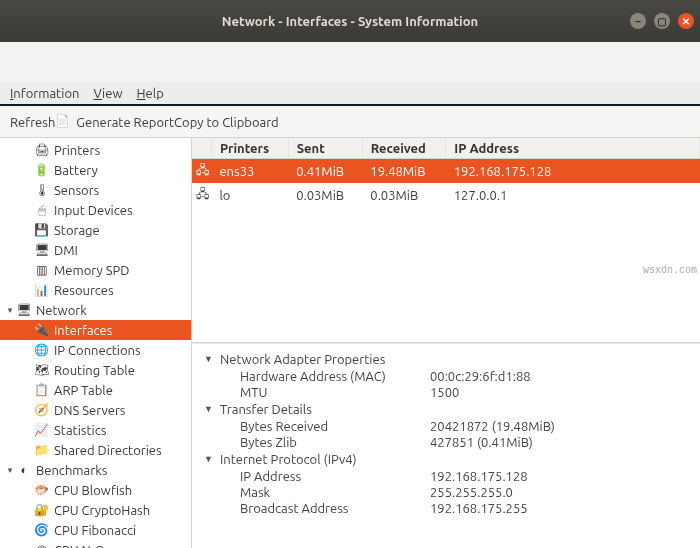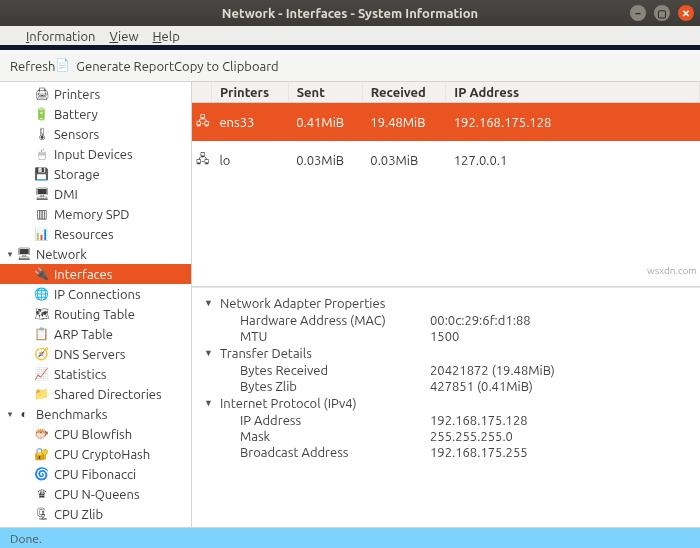--- a/index.html
+++ b/index.html
@@ -7,21 +7,21 @@
   font-family: "Ubuntu", "Segoe UI", Arial, sans-serif;
   font-size: 13px;
   background: #f2f2f0;
   color: #3c3c3c;
   width: 700px;
   height: 548px;
   overflow: hidden;
   position: relative;
 }
 .titlebar {
-  height: 26px;
+  height: 42px;
   background: linear-gradient(#4a4844, #3c3a36);
   color: #dfdbd2;
   display: flex;
   align-items: center;
   justify-content: center;
   position: relative;
   font-weight: bold;
   font-size: 13px;
 }
 .win-ctrl {
@@ -35,25 +35,26 @@
   width: 16px; height: 16px; border-radius: 50%;
   display: inline-flex; align-items: center; justify-content: center;
   font-size: 10px; color: #2a2a2a; cursor: pointer;
 }
 .win-btn.min { background: #8a857b; }
 .win-btn.max { background: #8a857b; }
 .win-btn.close { background: #e95420; color:#fff;}
 .menubar {
   height: 24px;
   background: #ededeb;
-  border-bottom: 5px solid #0f172a;
-  display: flex;
-  align-items: center;
-  padding: 0 26px;
+  border-bottom: 2px solid #0f172a;
+  display: flex;
+  align-items: center;
+  padding: 0 10px;
   gap: 14px;
+  margin-top: 40px;
 }
 .menu-item { cursor: pointer; }
 .menu-item span.u { text-decoration: underline; }
 .toolbar {
   height: 32px;
   background: #f5f5f3;
   border-bottom: 1px solid #d5d5d1;
   display: flex;
   align-items: center;
   padding: 0 10px;
@@ -108,21 +109,21 @@
 table.iface th {
   text-align: left;
   background: #f2f1ef;
   border-bottom: 1px solid #d5d5d1;
   border-right: 1px solid #e5e5e2;
   padding: 3px 8px;
   font-weight: bold;
   color:#333;
 }
 table.iface td {
-  padding: 12px 8px;
+  padding: 5px 8px;
   height: 20px;
 }
 table.iface tr.selected td { background: #e95420; color:#fff; }
 .icon-cell { width:18px; padding:0 2px 0 4px !important;}
 .props {
   flex: 1;
   background: #fff;
   overflow-y: auto;
   padding: 6px 12px;
   border-top: 1px solid #e8e8e5;
@@ -138,20 +139,21 @@
   display: flex;
   align-items: center;
   padding: 0 10px;
   font-size: 12px;
   color:#555;
 }
 .watermark {
   position:absolute; right:3px; top:265px;
   font-size:10px; color:#aaa; writing-mode: horizontal-tb;
   transform: rotate(0deg);
+  font-family: Liberation Mono, monospace;
 }
 
 .ic { font-size:12px; }
 </style>
 </head>
 <body>
 
 <div class="titlebar">
   <span>Network - Interfaces - System Information</span>
   <div class="win-ctrl">

